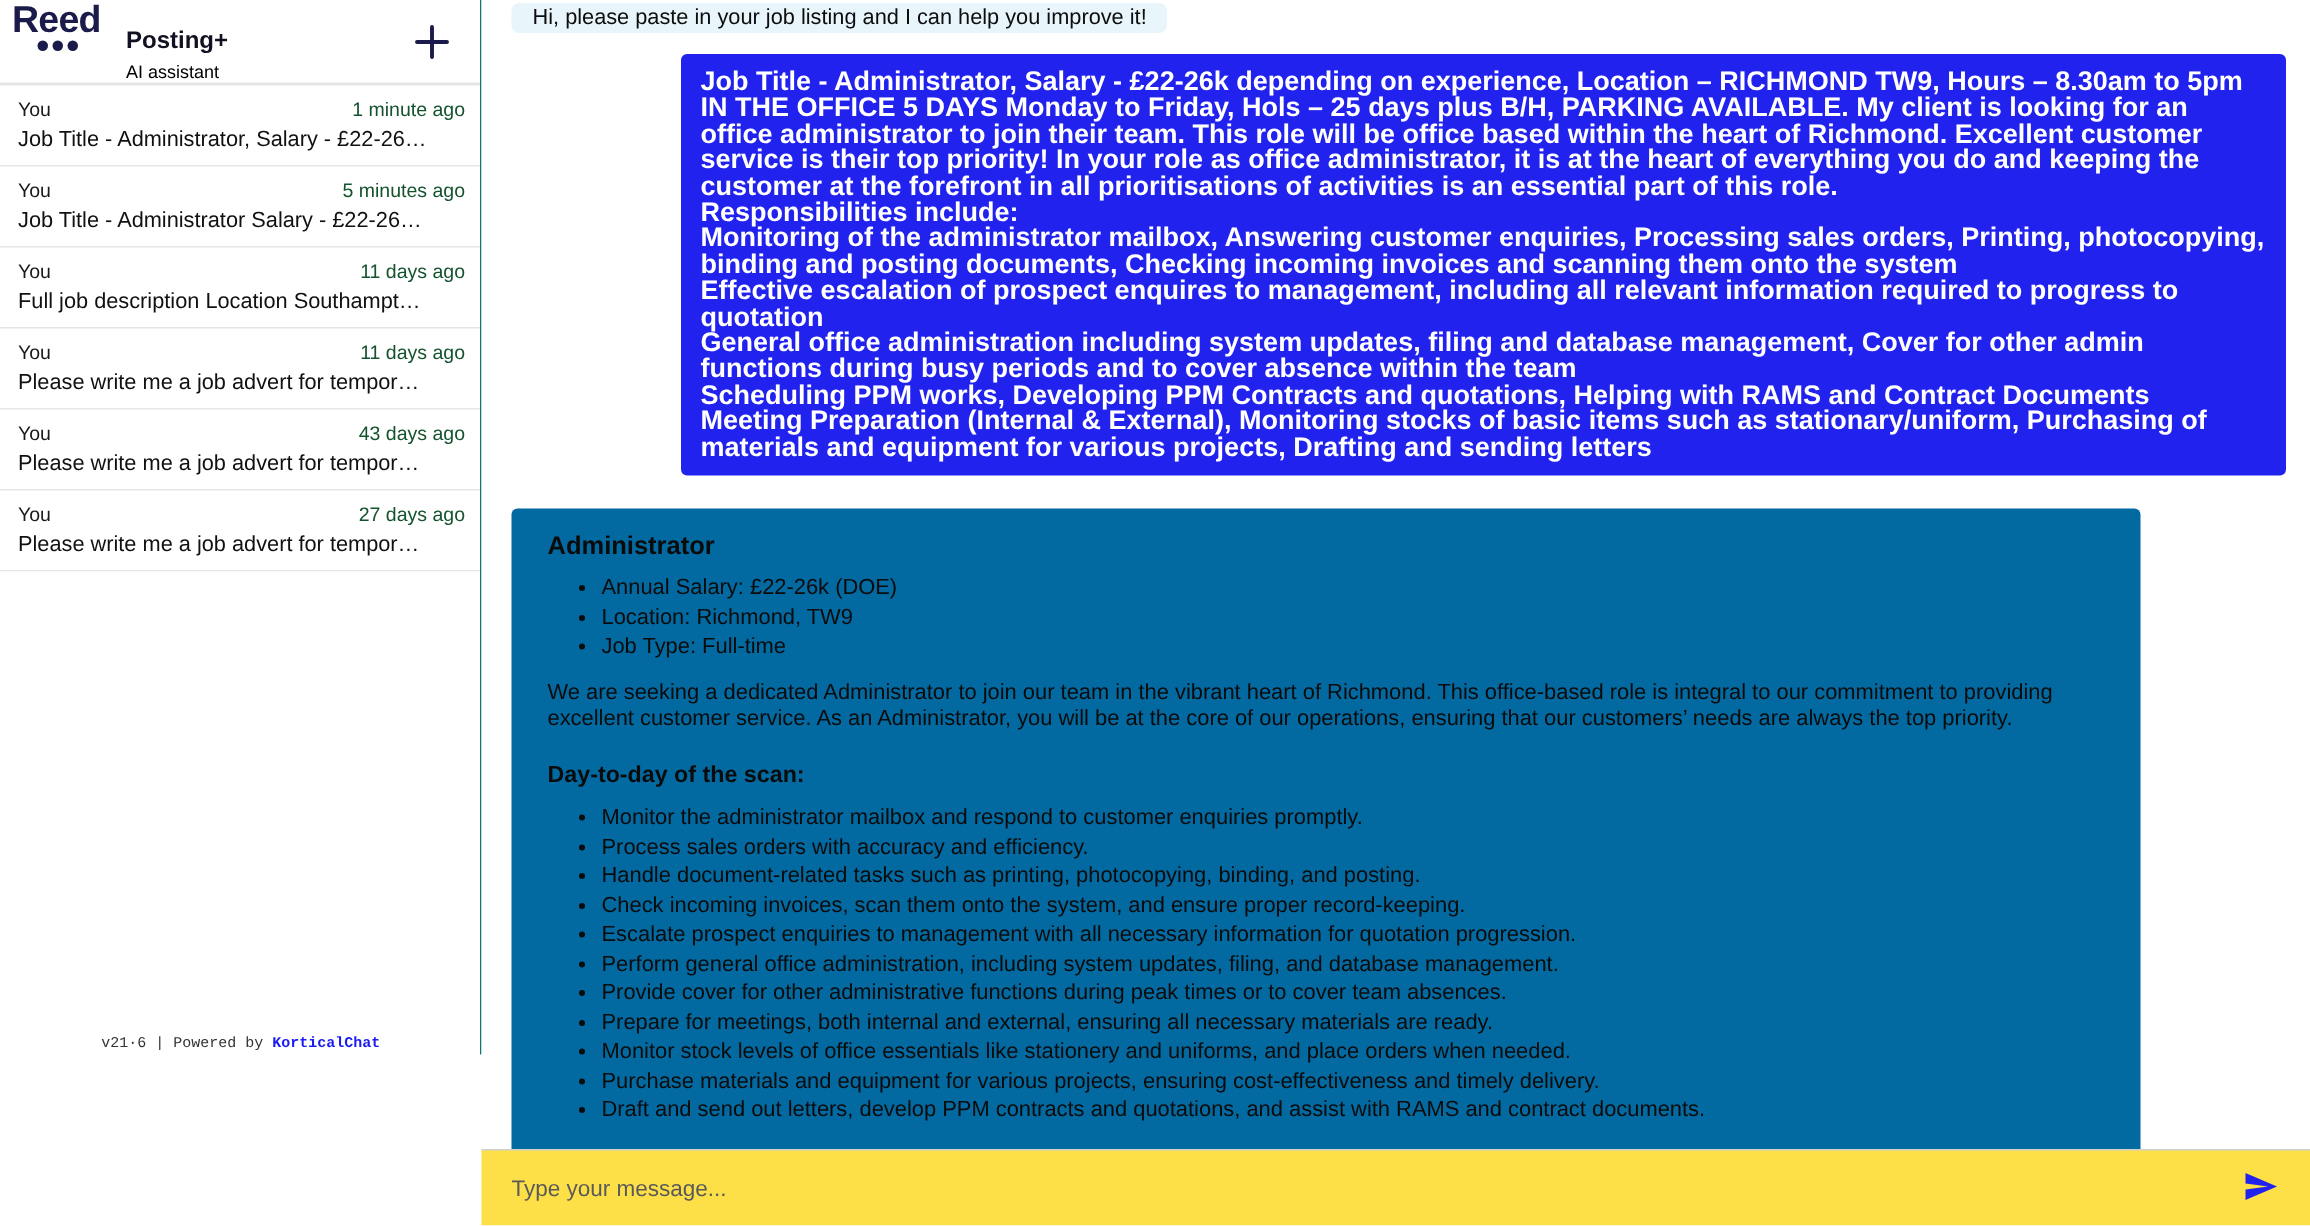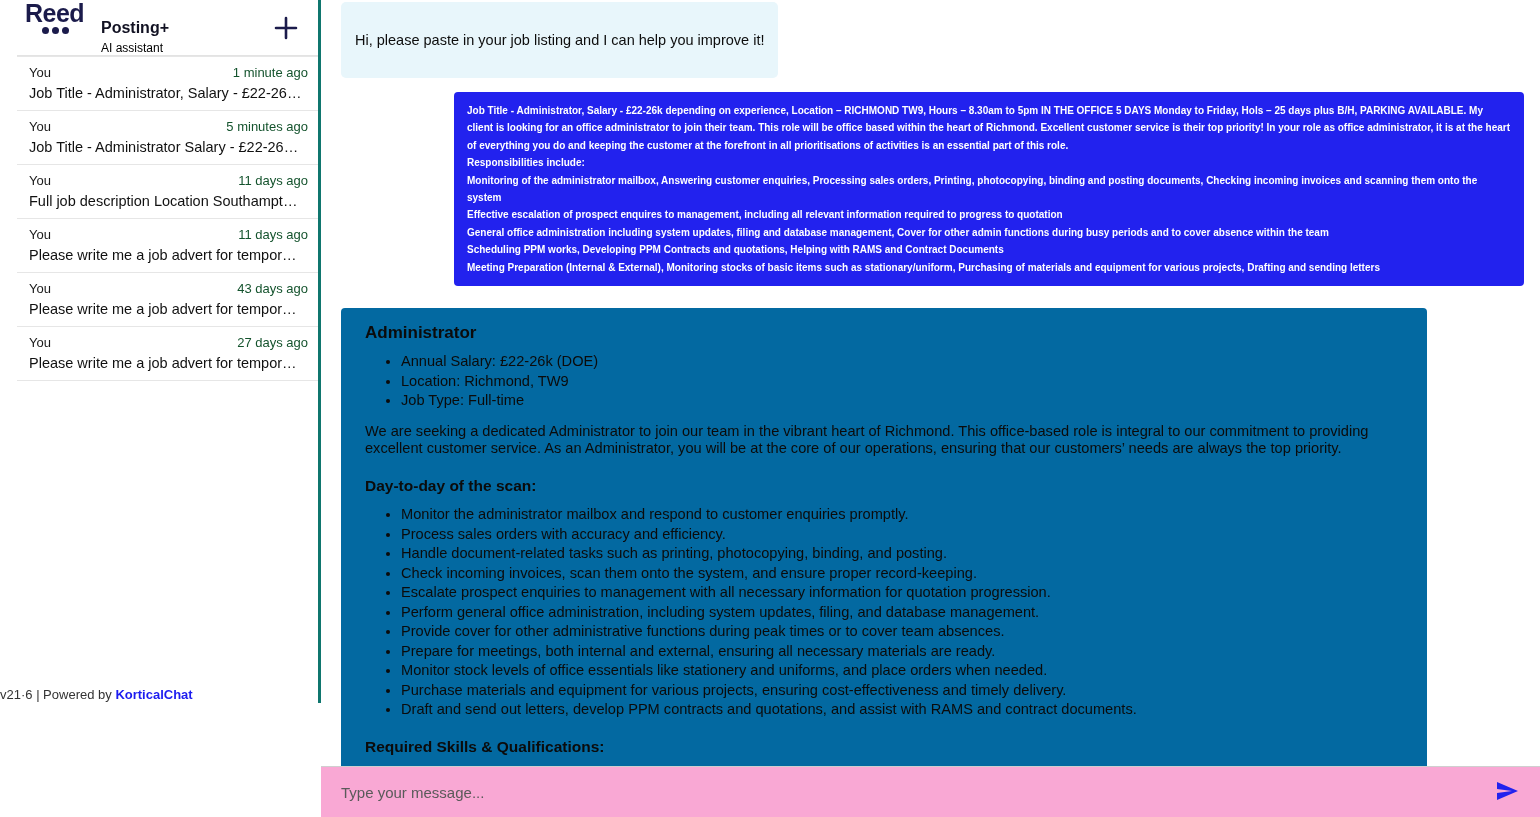--- a/index.html
+++ b/index.html
@@ -14,25 +14,24 @@
     position: relative;
     width: 1540px; height: 817px;
     display: flex;
     background: #ffffff;
   }
 
   
   .sidebar {
     width: 321px;
     height: 703px;
-    border-right: 3px solid #0f766e;
+    border-right: 1px solid #0f766e;
     background: #ffffff;
     position: relative;
     flex: 0 0 321px;
-    padding-left: 17px;
   }
   .sidebar-header {
     height: 56px;
     display: flex;
     align-items: center;
     padding: 0 12px 0 8px;
     border-bottom: 1px solid #e3e3e3;
     position: relative;
   }
   .brand {
@@ -118,23 +117,25 @@
     overflow: hidden;
     text-overflow: ellipsis;
     max-width: 298px;
   }
 
   .sidebar-footer {
     position: absolute;
     bottom: 0;
     left: 0;
     width: 321px;
-    font-size: 13px;
+    text-align: center;
+    font-size: 10px;
     color: #333;
     padding-bottom: 1px;
+    font-family: Liberation Mono, monospace;
   }
   .sidebar-footer a {
     color: #1c1cf0;
     font-weight: bold;
     text-decoration: none;
   }
 
   
   .main {
     flex: 1 1 auto;
@@ -151,30 +152,30 @@
   }
   .msg-row { display: flex; margin-bottom: 10px; }
   .msg-row.left { justify-content: flex-start; }
   .msg-row.right { justify-content: flex-end; }
 
   .bubble-assistant-top {
     background: #e8f6fb;
     color: #0d0d0d;
     font-size: 14.5px;
     line-height: 20px;
-    padding: 28px 14px;
+    padding: 0 14px;
     border-radius: 5px;
     max-width: 640px;
     margin-top: 2px;
   }
   .bubble-user {
     background: #2222ee;
     color: #ffffff;
     font-weight: bold;
-    font-size: 10px;
+    font-size: 18px;
     line-height: 17.4px;
     padding: 10px 13px;
     border-radius: 4px;
     width: 1070px;
     margin-top: 4px;
   }
   .bubble-user p { margin: 0; }
 
   .answer-card {
     background: #0369a1;
@@ -208,21 +209,21 @@
     margin: 14px 0 0 0;
     line-height: 17px;
   }
 
   
   .composer {
     position: absolute;
     left: 0; right: 0; bottom: 0;
     height: 51px;
     border-top: 1px solid #cfcfcf;
-    background: #f9a8d4;
+    background: #fde047;
     display: flex;
     align-items: center;
     padding: 0 16px 0 20px;
   }
   .composer input {
     flex: 1 1 auto;
     border: none;
     outline: none;
     font-size: 15px;
     color: #111;

